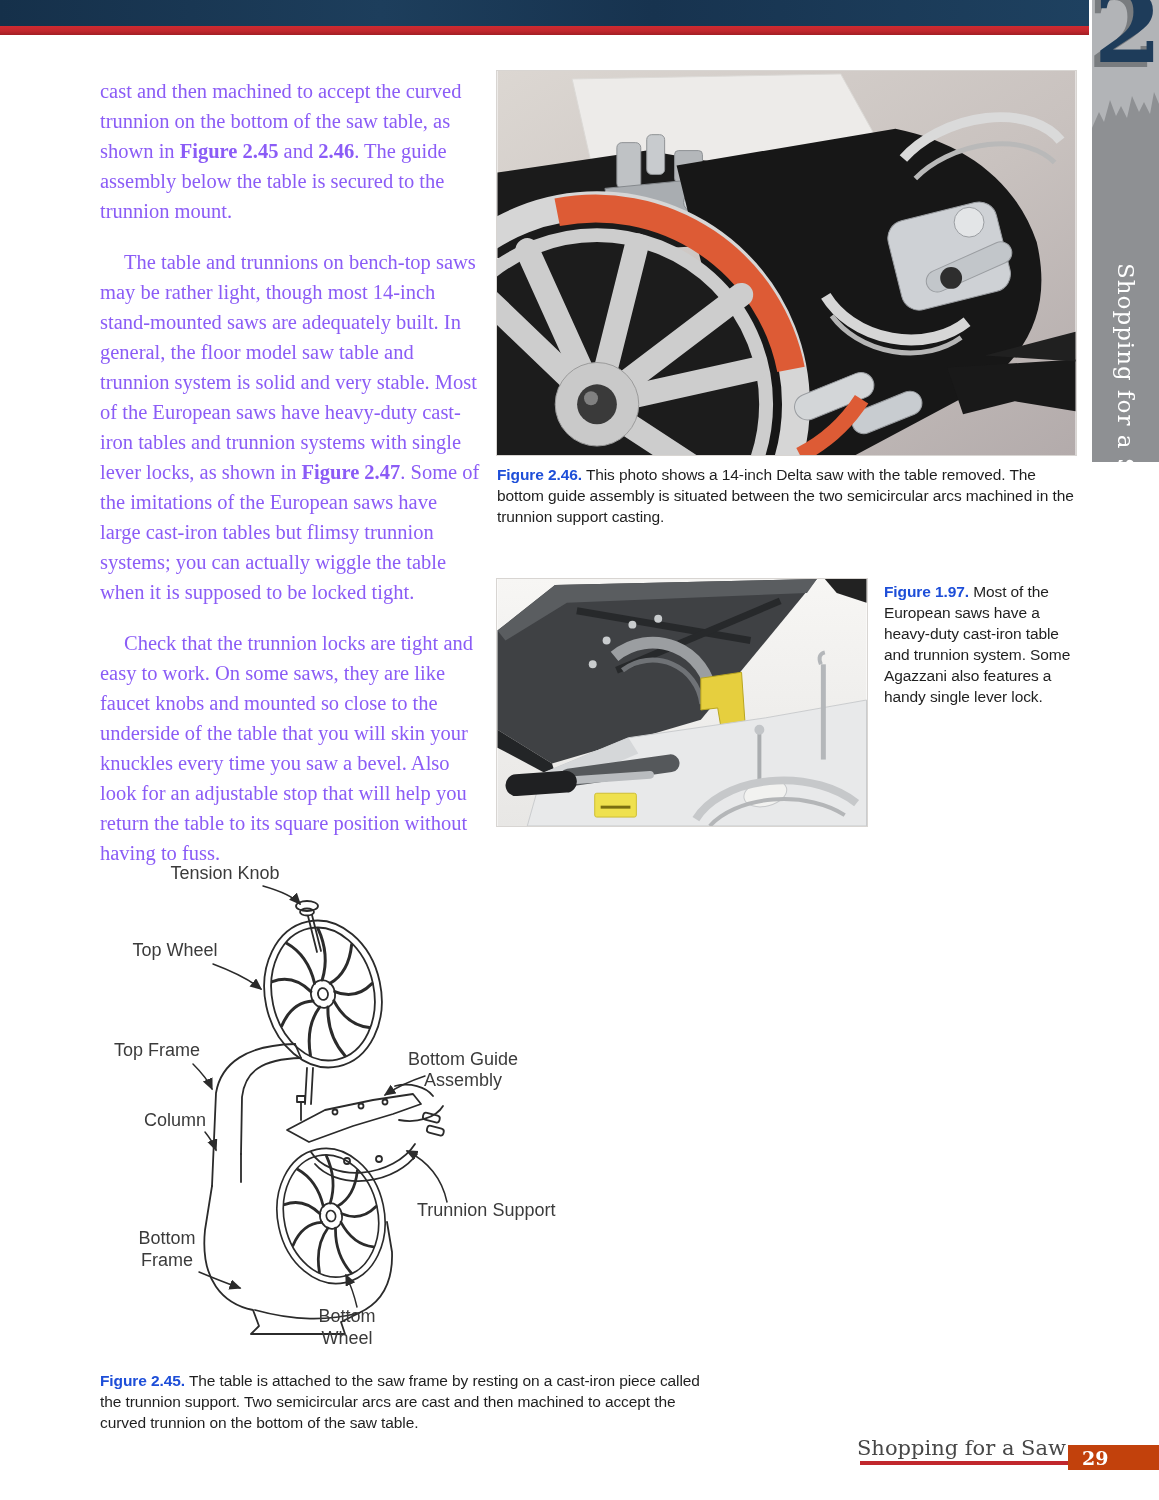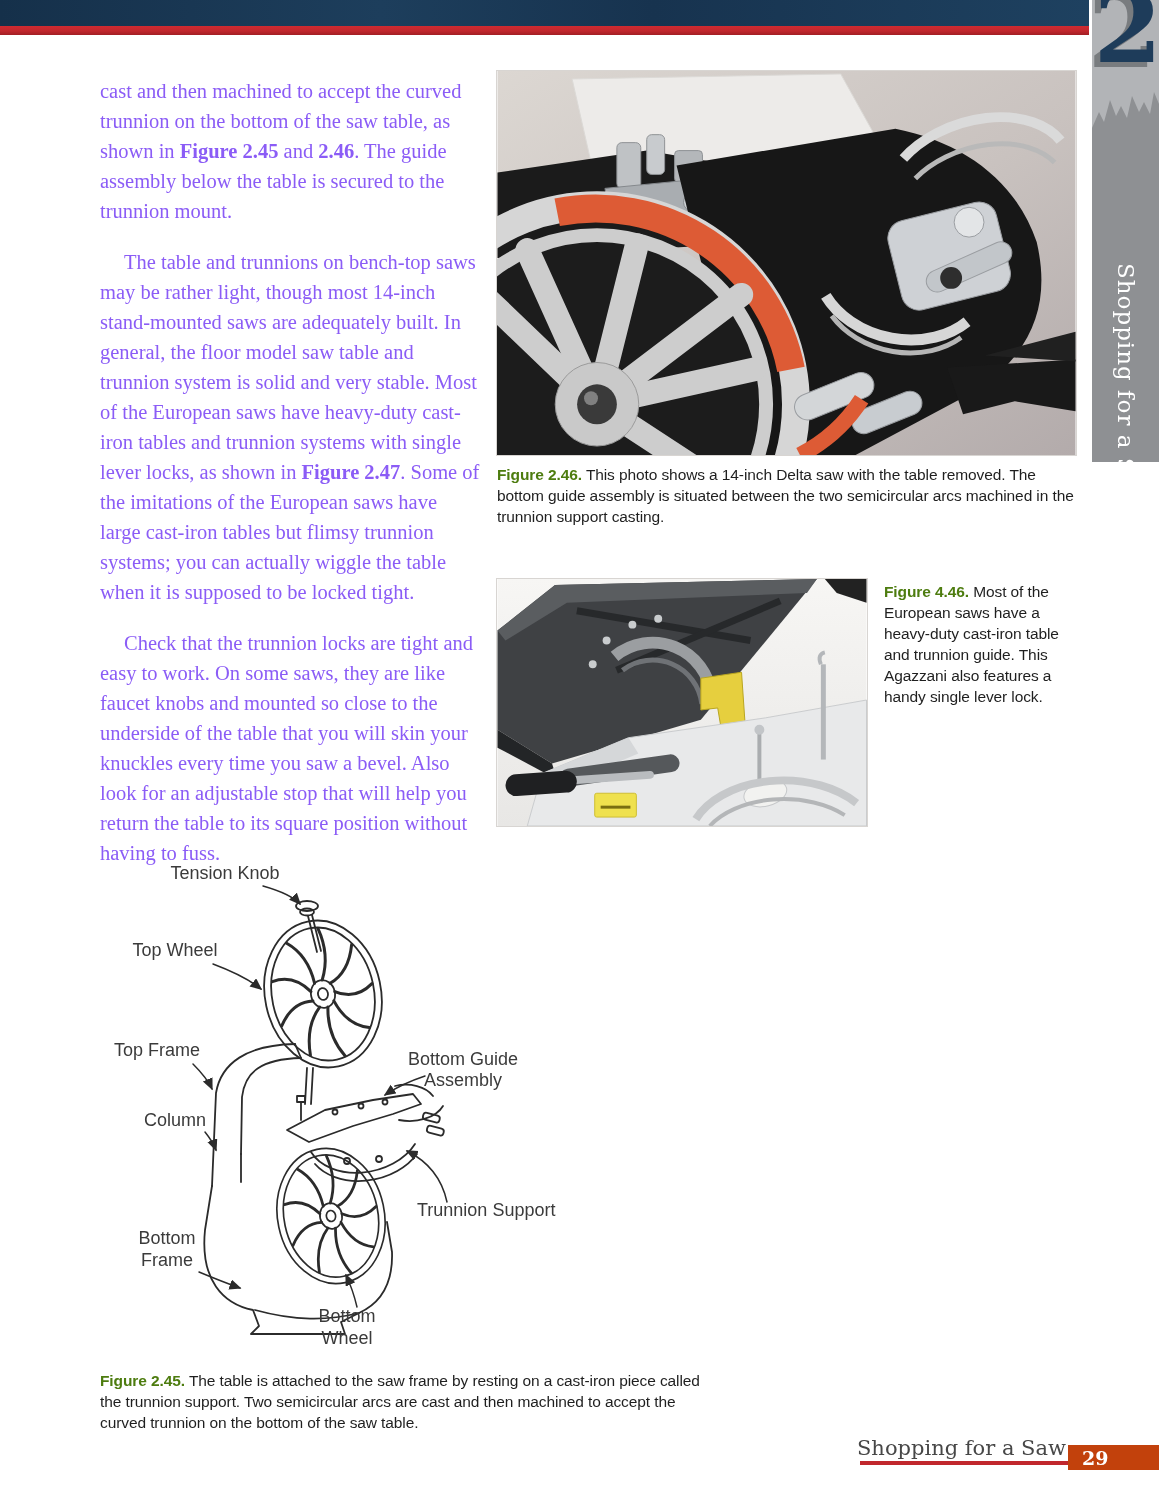--- a/index.html
+++ b/index.html
@@ -40,21 +40,21 @@
   .bodycol p.indent{text-indent:24px;margin-top:21px;}
   .bodycol b{font-weight:bold;}
   
   .photo{position:absolute;border:1px solid #d8d5d2;box-sizing:border-box;}
   .photo svg{display:block;}
   
   .caption{
     position:absolute;font-family:"Liberation Sans", sans-serif;
     font-size:15.5px;line-height:21px;color:#1f1f1f;letter-spacing:-0.1px;
   }
-  .caption b{font-weight:bold;color:#4d7c0f;text-align:right;}
+  .caption b{font-weight:bold;color:#1d4ed8;text-align:right;}
   
   .diagram{position:absolute;left:95px;top:852px;}
   .diagram text{
     font-family:"Liberation Sans", sans-serif;font-size:18px;fill:#3b3b3b;
   }
   
   .footer-title{
     position:absolute;right:93px;top:1436px;
     font-family:"DejaVu Serif", serif;font-size:21px;color:#474747;
     letter-spacing:0px;white-space:nowrap;
@@ -205,21 +205,21 @@
       <rect x="98" y="216" width="42" height="24" rx="2" fill="#efe14e" stroke="#cdbd34"></rect>
       <line x1="104" y1="230" x2="134" y2="230" stroke="#7a6f10" stroke-width="3"></line>
 
       <ellipse cx="270" cy="216" rx="22" ry="13" fill="#f2f2f0" stroke="#c6c8ca" transform="rotate(-14 270 216)"></ellipse>
       <path d="M 200,242 A 95,62 0 0 1 362,226" fill="none" stroke="#c6c8ca" stroke-width="8"></path>
       <path d="M 214,249 A 86,54 0 0 1 350,238" fill="none" stroke="#b4b6b8" stroke-width="4"></path>
     </svg>
   </div>
 
   <div class="caption" style="left:884px;top:581px;width:198px;">
-    <b>Figure 4.46.</b><span> Most of the European saws have a heavy-duty cast-iron table and trunnion guide. This Agazzani also features a handy single lever lock.</span>
+    <b>Figure 1.97.</b><span> Most of the European saws have a heavy-duty cast-iron table and trunnion system. Some Agazzani also features a handy single lever lock.</span>
   </div>
 
   <div class="diagram">
     <svg width="700" height="512" viewBox="0 0 700 512">
       <defs>
         <marker id="ah" markerWidth="9" markerHeight="8" refX="7" refY="3.5" orient="auto">
           <path d="M0,0 L8,3.5 L0,7 Z" fill="#2b2b2b"></path>
         </marker>
       </defs>
       <g fill="none" stroke="#2b2b2b" stroke-width="1.8" stroke-linecap="round" stroke-linejoin="round">

